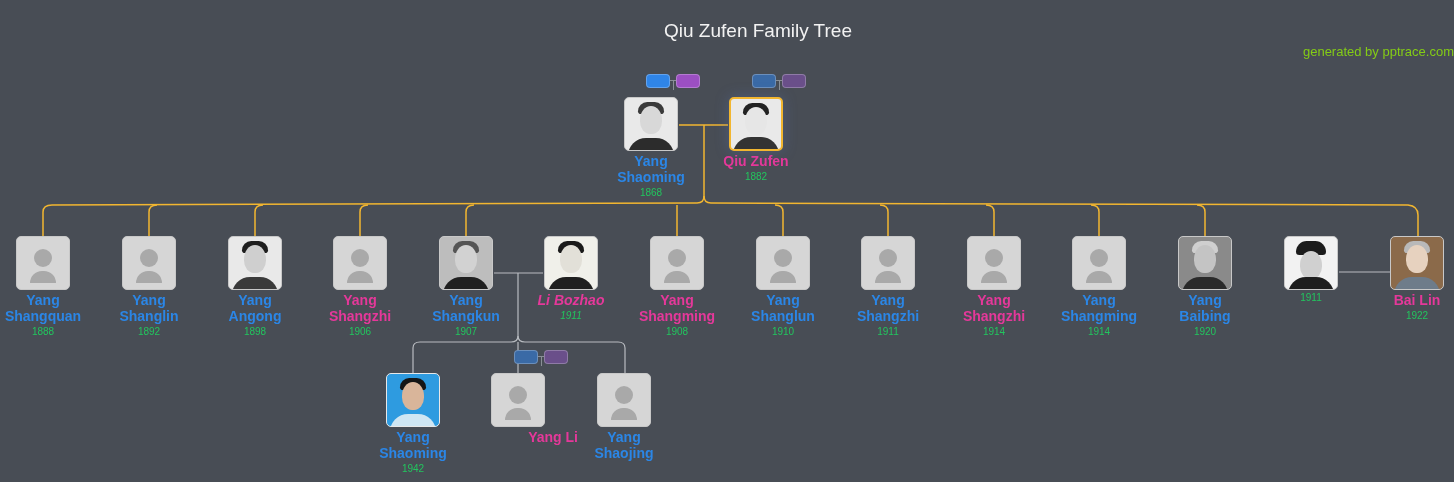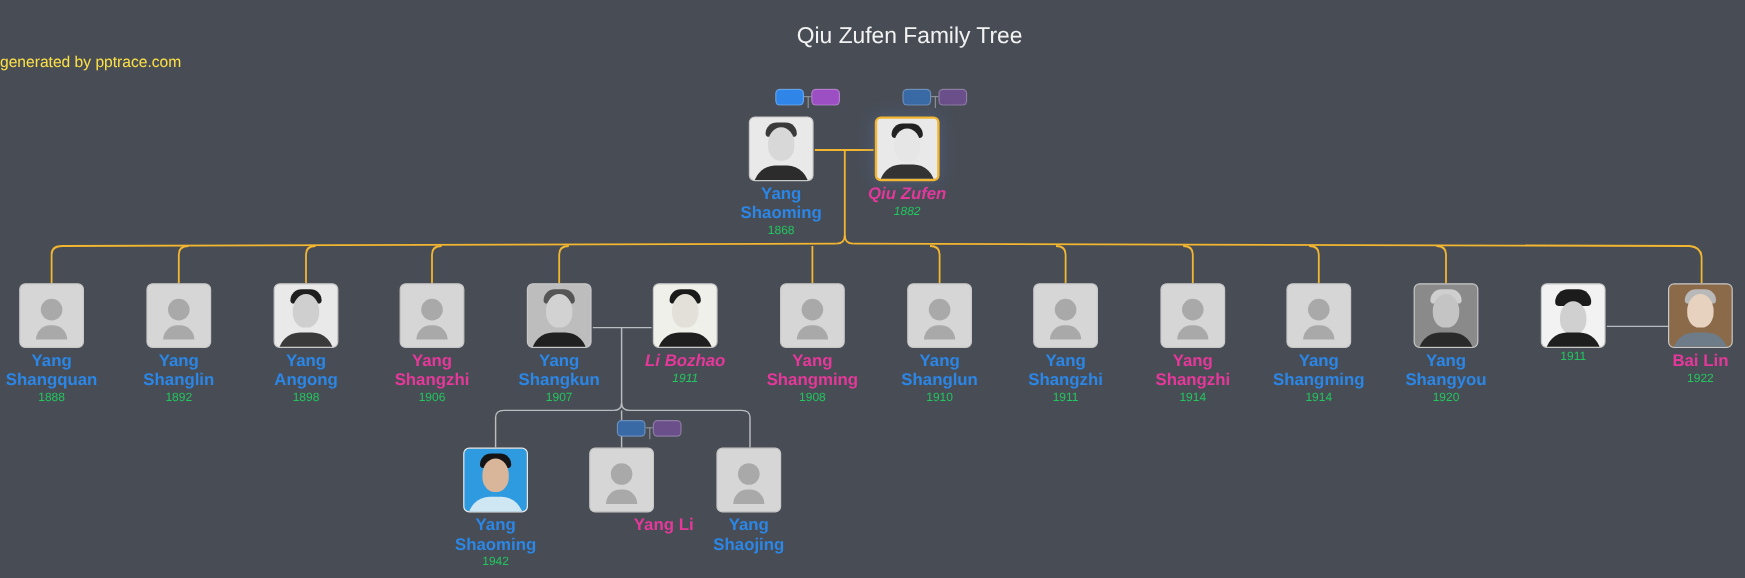--- a/index.html
+++ b/index.html
@@ -8,21 +8,21 @@
       background:#484d55;
       font-family:"Liberation Sans", sans-serif;
       position:relative;
     }
     .title {
       position:absolute; left:0; width:1454px; top:20px;
       text-align:center; color:#f2f2f2; font-size:19px;margin-left:31px;
     }
     .subtitle {
       position:absolute; left:0; width:1454px; top:44px;
-      text-align:left; color:#fde047; font-size:13px;
+      text-align:right; color:#84cc16; font-size:13px;
     }
     svg.lines { position:absolute; left:0; top:0; }
     .pill-group { position:absolute; height:14px; width:54px; }
     .pill {
       position:absolute; top:0; width:22px; height:12px; border-radius:4px;
       border:1px solid rgba(255,255,255,0.25);
     }
     .pill.left { left:0; }
     .pill.right { left:30px; }
     .pill-link { position:absolute; left:24px; top:6px; width:6px; height:1px; background:#8a8f96; }
@@ -119,21 +119,21 @@
 <div class="node" style="left:591px; top:97px;">
   <div class="avatar photo">
     <div class="hair" style="background:#3a3a3a;"></div>
     <div class="face" style="background:#d8d8d8;"></div>
     <div class="body" style="background:#2c2c2c;"></div>
   </div>
   <div class="name male"><span>Yang</span><br><span>Shaoming</span></div>
   <div class="year">1868</div>
 </div>
 
-<div class="node" style="left:696px; top:97px;font-style:italic;">
+<div class="node" style="left:696px; top:97px;">
   <div class="avatar photo focus">
     <div class="hair" style="background:#222;"></div>
     <div class="face" style="background:#e6e6e6;"></div>
     <div class="body" style="background:#333;"></div>
   </div>
   <div class="name female">Qiu Zufen</div>
   <div class="year">1882</div>
 </div>
 
 <div class="node" style="left:-17px; top:236px;">
@@ -237,21 +237,21 @@
   <div class="name male"><span>Yang</span><br><span>Shangming</span></div>
   <div class="year">1914</div>
 </div>
 
 <div class="node" style="left:1145px; top:236px;">
   <div class="avatar photo" style="background:#8a8a8a;">
     <div class="hair" style="background:#cfcfcf;"></div>
     <div class="face" style="background:#c4c4c4;"></div>
     <div class="body" style="background:#2a2a2a;"></div>
   </div>
-  <div class="name male"><span>Yang</span><br><span>Shangyou</span></div>
+  <div class="name male"><span>Yang</span><br><span>Baibing</span></div>
   <div class="year">1920</div>
 </div>
 
 <div class="node" style="left:1251px; top:236px;">
   <div class="avatar photo" style="background:#f2f2f2;">
     <div class="hair" style="background:#1c1c1c; width:30px; margin-left:-15px; height:14px;"></div>
     <div class="face" style="background:#d0d0d0; top:14px;"></div>
     <div class="body" style="background:#1e1e1e;"></div>
   </div>
   <div class="year">1911</div>

